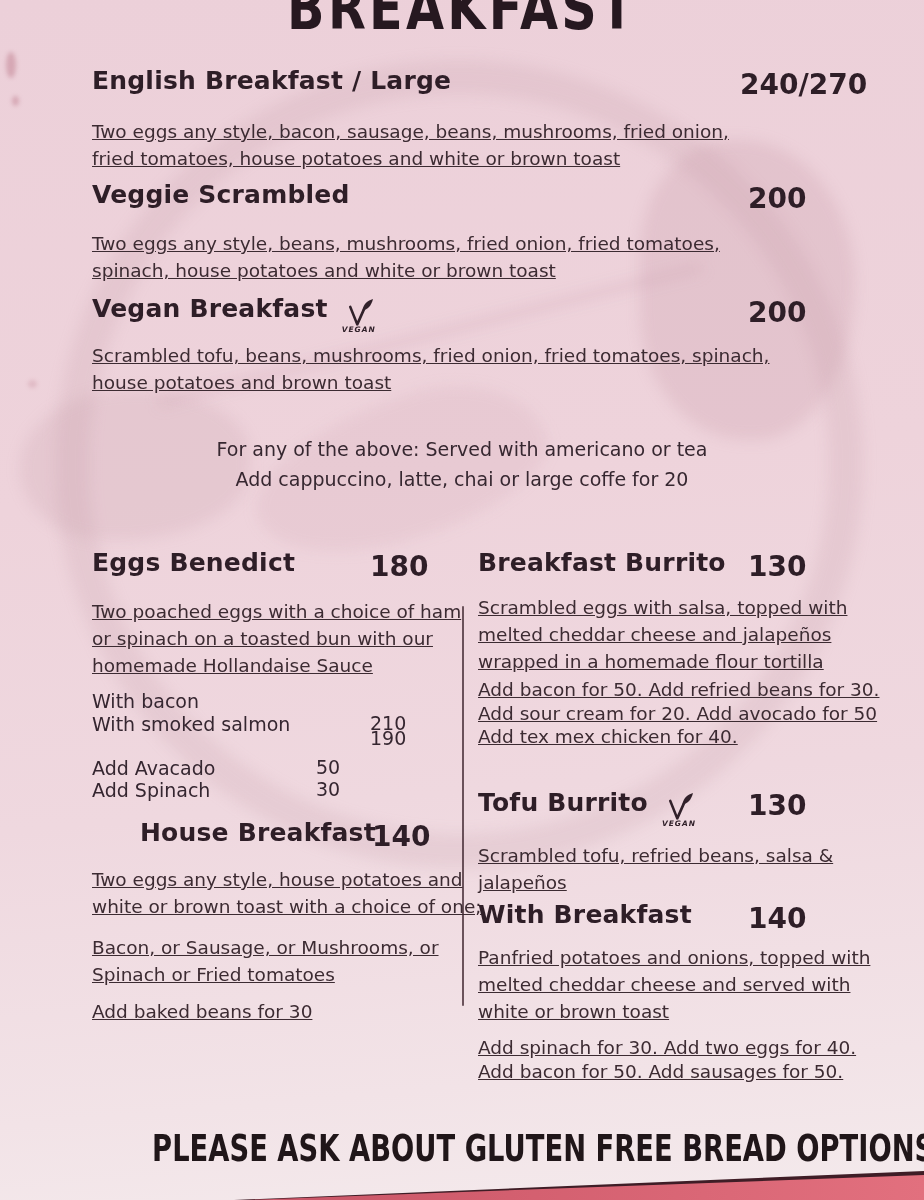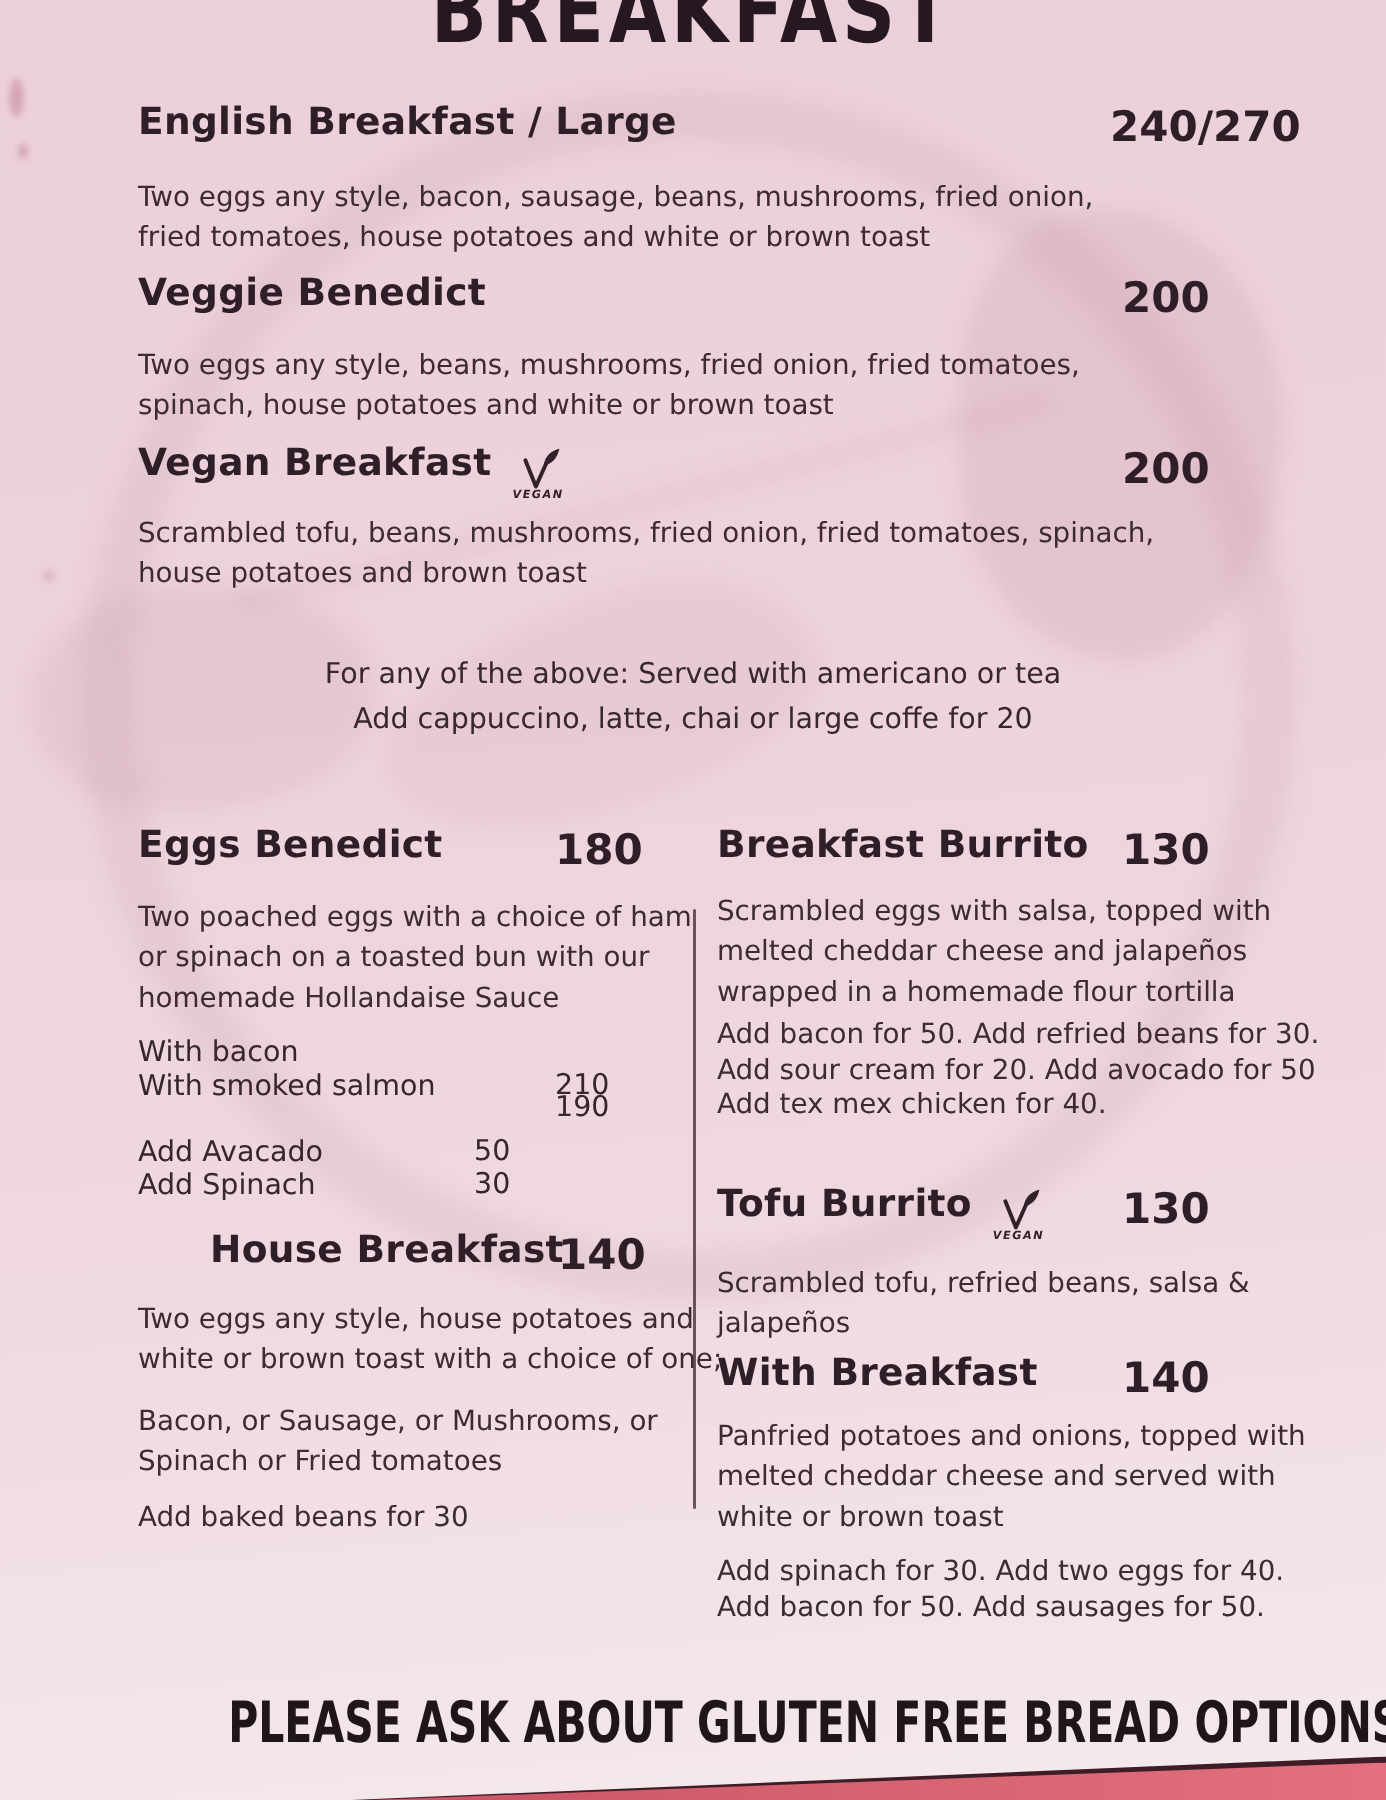--- a/index.html
+++ b/index.html
@@ -25,21 +25,21 @@
   .s3{left:28px;top:380px;width:9px;height:8px;opacity:.6;}
 
   .content{position:absolute;inset:0;z-index:2;color:#31212a;}
 
   .menu-title{position:absolute;top:-27px;left:50%;transform:translateX(-50%) scaleX(0.82);
               transform-origin:center top;font-size:60px;font-weight:bold;letter-spacing:4px;
               color:#261820;white-space:nowrap;}
 
   .hd{position:absolute;font-size:25px;font-weight:bold;letter-spacing:0.2px;color:#2e1e27;white-space:nowrap;}
   .price{position:absolute;font-size:28px;font-weight:bold;color:#2e1e27;white-space:nowrap;}
-  .desc{position:absolute;font-size:18.5px;line-height:27px;color:#3c2b32;white-space:pre-line;}
+  .desc{position:absolute;font-size:18.5px;line-height:27px;color:#3c2b32;white-space:pre-line;text-decoration:underline;}
   .small-line{line-height:23.5px;}
   .opt{position:absolute;font-size:19px;color:#352630;white-space:nowrap;}
   .opt-price{position:absolute;font-size:19px;color:#352630;white-space:nowrap;}
 
   .note{position:absolute;top:434px;left:0;width:924px;text-align:center;
         font-size:19px;line-height:30px;color:#362730;white-space:pre-line;}
 
   .divider{position:absolute;left:462px;top:606px;width:2px;height:400px;
            background:rgba(62,36,46,0.75);border-radius:1px;}
 
@@ -75,21 +75,21 @@
 
 <div class="content">
 
   <div class="menu-title">BREAKFAST</div>
 
   <div class="hd" style="left:92px;top:66px;">English Breakfast / Large</div>
   <div class="price" style="left:740px;top:68px;">240/270</div>
   <div class="desc" style="left:92px;top:118px;">Two eggs any style, bacon, sausage, beans, mushrooms, fried onion,
 fried tomatoes, house potatoes and white or brown toast</div>
 
-  <div class="hd" style="left:92px;top:180px;">Veggie Benedict</div>
+  <div class="hd" style="left:92px;top:180px;">Veggie Scrambled</div>
   <div class="price" style="left:748px;top:182px;">200</div>
   <div class="desc" style="left:92px;top:230px;">Two eggs any style, beans, mushrooms, fried onion, fried tomatoes,
 spinach, house potatoes and white or brown toast</div>
 
   <div class="hd" style="left:92px;top:292px;">
     <span>Vegan Breakfast</span><span class="vegan-badge">
         <svg width="30" height="28" viewBox="0 0 34 32">
           <path d="M7 9 L15 29 L23 11" fill="none" stroke="#31212a" stroke-width="3" stroke-linecap="round" stroke-linejoin="round"></path>
           <path d="M21 13 C 22 5, 27 2, 33 0 C 31 8, 27 12, 21 13 Z" fill="#31212a"></path>
         </svg>

